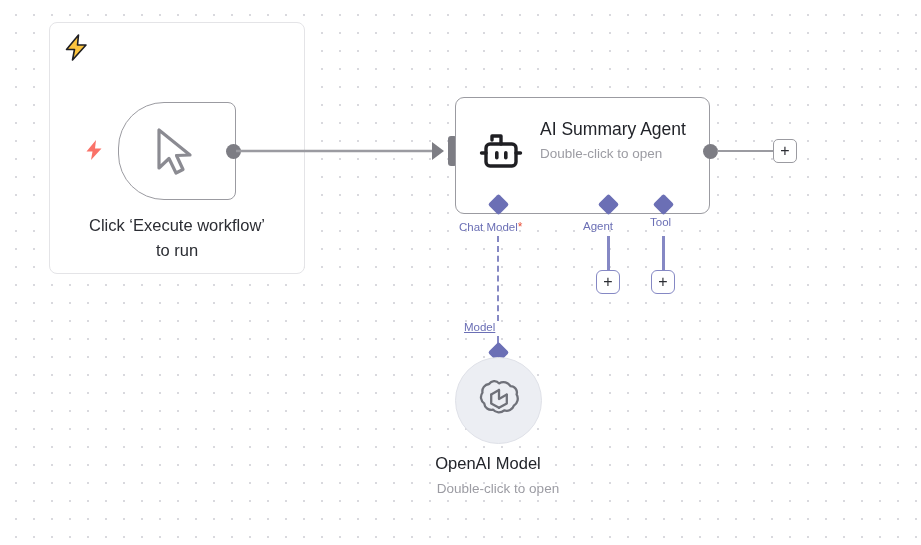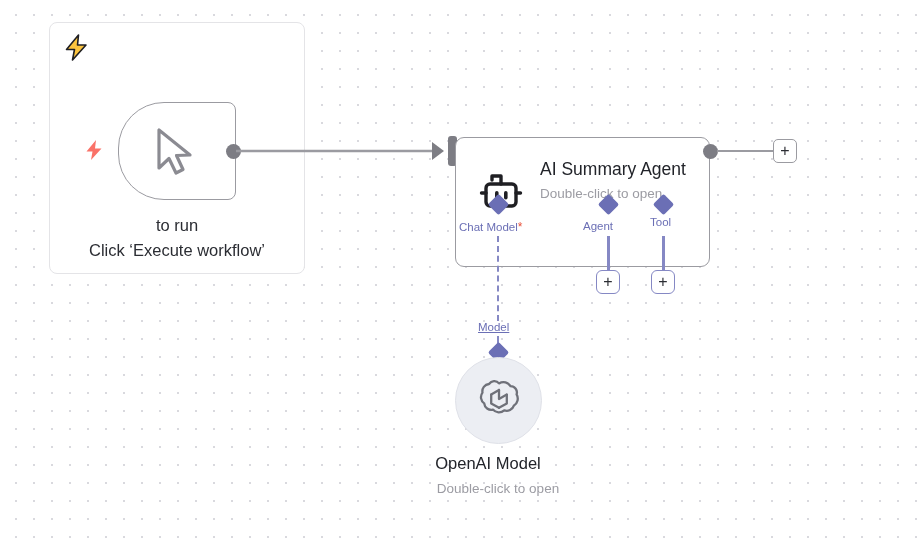--- a/index.html
+++ b/index.html
@@ -96,26 +96,25 @@
     left: 236px;
     top: 138px;
   }
 
   
   #agent-node {
     position: absolute;
     left: 455px;
     top: 97px;
     width: 255px;
-    height: 130px;
+    height: 117px;
     background: #ffffff;
     border: 1.6px solid #9b9ba1;
     border-radius: 9px;
     box-sizing: border-box;
-    margin-top: 40px;
   }
   #agent-robot-icon {
     position: absolute;
     left: 23px;
     top: 31px;
   }
   #agent-text {
     position: absolute;
     left: 84px;
     top: 20px;
@@ -278,22 +277,22 @@
 
   <span id="trigger-bolt-icon">
     <svg width="20" height="22" viewBox="0 0 20 22">
       <path d="M12 1 L2.5 12.5 L8.5 12.5 L7 21 L17.5 9.5 L11 9.5 Z" fill="#fa7268"></path>
     </svg>
   </span>
 
   <div id="trigger-output-dot"></div>
 
   <div id="trigger-caption">
+    <div>Click ‘Execute workflow’</div>
     <div>to run</div>
-    <div>Click ‘Execute workflow’</div>
   </div>
 
   <span id="main-connection">
     <svg width="210" height="26" viewBox="0 0 210 26">
       <line x1="0" y1="13" x2="196" y2="13" stroke="#9b9ba1" stroke-width="2.4"></line>
       <path d="M196 4 L208 13 L196 22 Z" fill="#7d7d84"></path>
     </svg>
   </span>
 
   <span id="agent-input-port">
@@ -340,21 +339,21 @@
     <span class="plus-glyph">+</span>
   </div>
 
   <div class="diamond" style="left:656px; top:197px;"></div>
   <div class="port-label" style="left:650px; top:216px;">Tool</div>
   <div class="sub-line" style="left:662px; top:236px; height:36px;"></div>
   <div class="sub-plus-button" style="left:651px; top:270px;">
     <span class="plus-glyph">+</span>
   </div>
 
-  <div class="port-label" style="left:478px; top:321px;text-decoration:underline;">Model</div>
+  <div class="port-label" style="left:464px; top:321px;text-decoration:underline;">Model</div>
   <div class="sub-line-dashed" style="left:497px; top:336px; height:10px;"></div>
   <div class="diamond" style="left:491px; top:345px;"></div>
 
   <div id="openai-node">
     <span id="openai-logo-icon">
       <svg width="40" height="40" viewBox="0 0 40 40">
         <g fill="none" stroke="#6f7179" stroke-width="2.3" stroke-linejoin="round" stroke-linecap="round">
           <path d="M20 4.4
                    C24.3 1.9 29.3 3.4 31.5 7.2
                    C35.9 7.2 38.9 11.3 37.6 15.4

